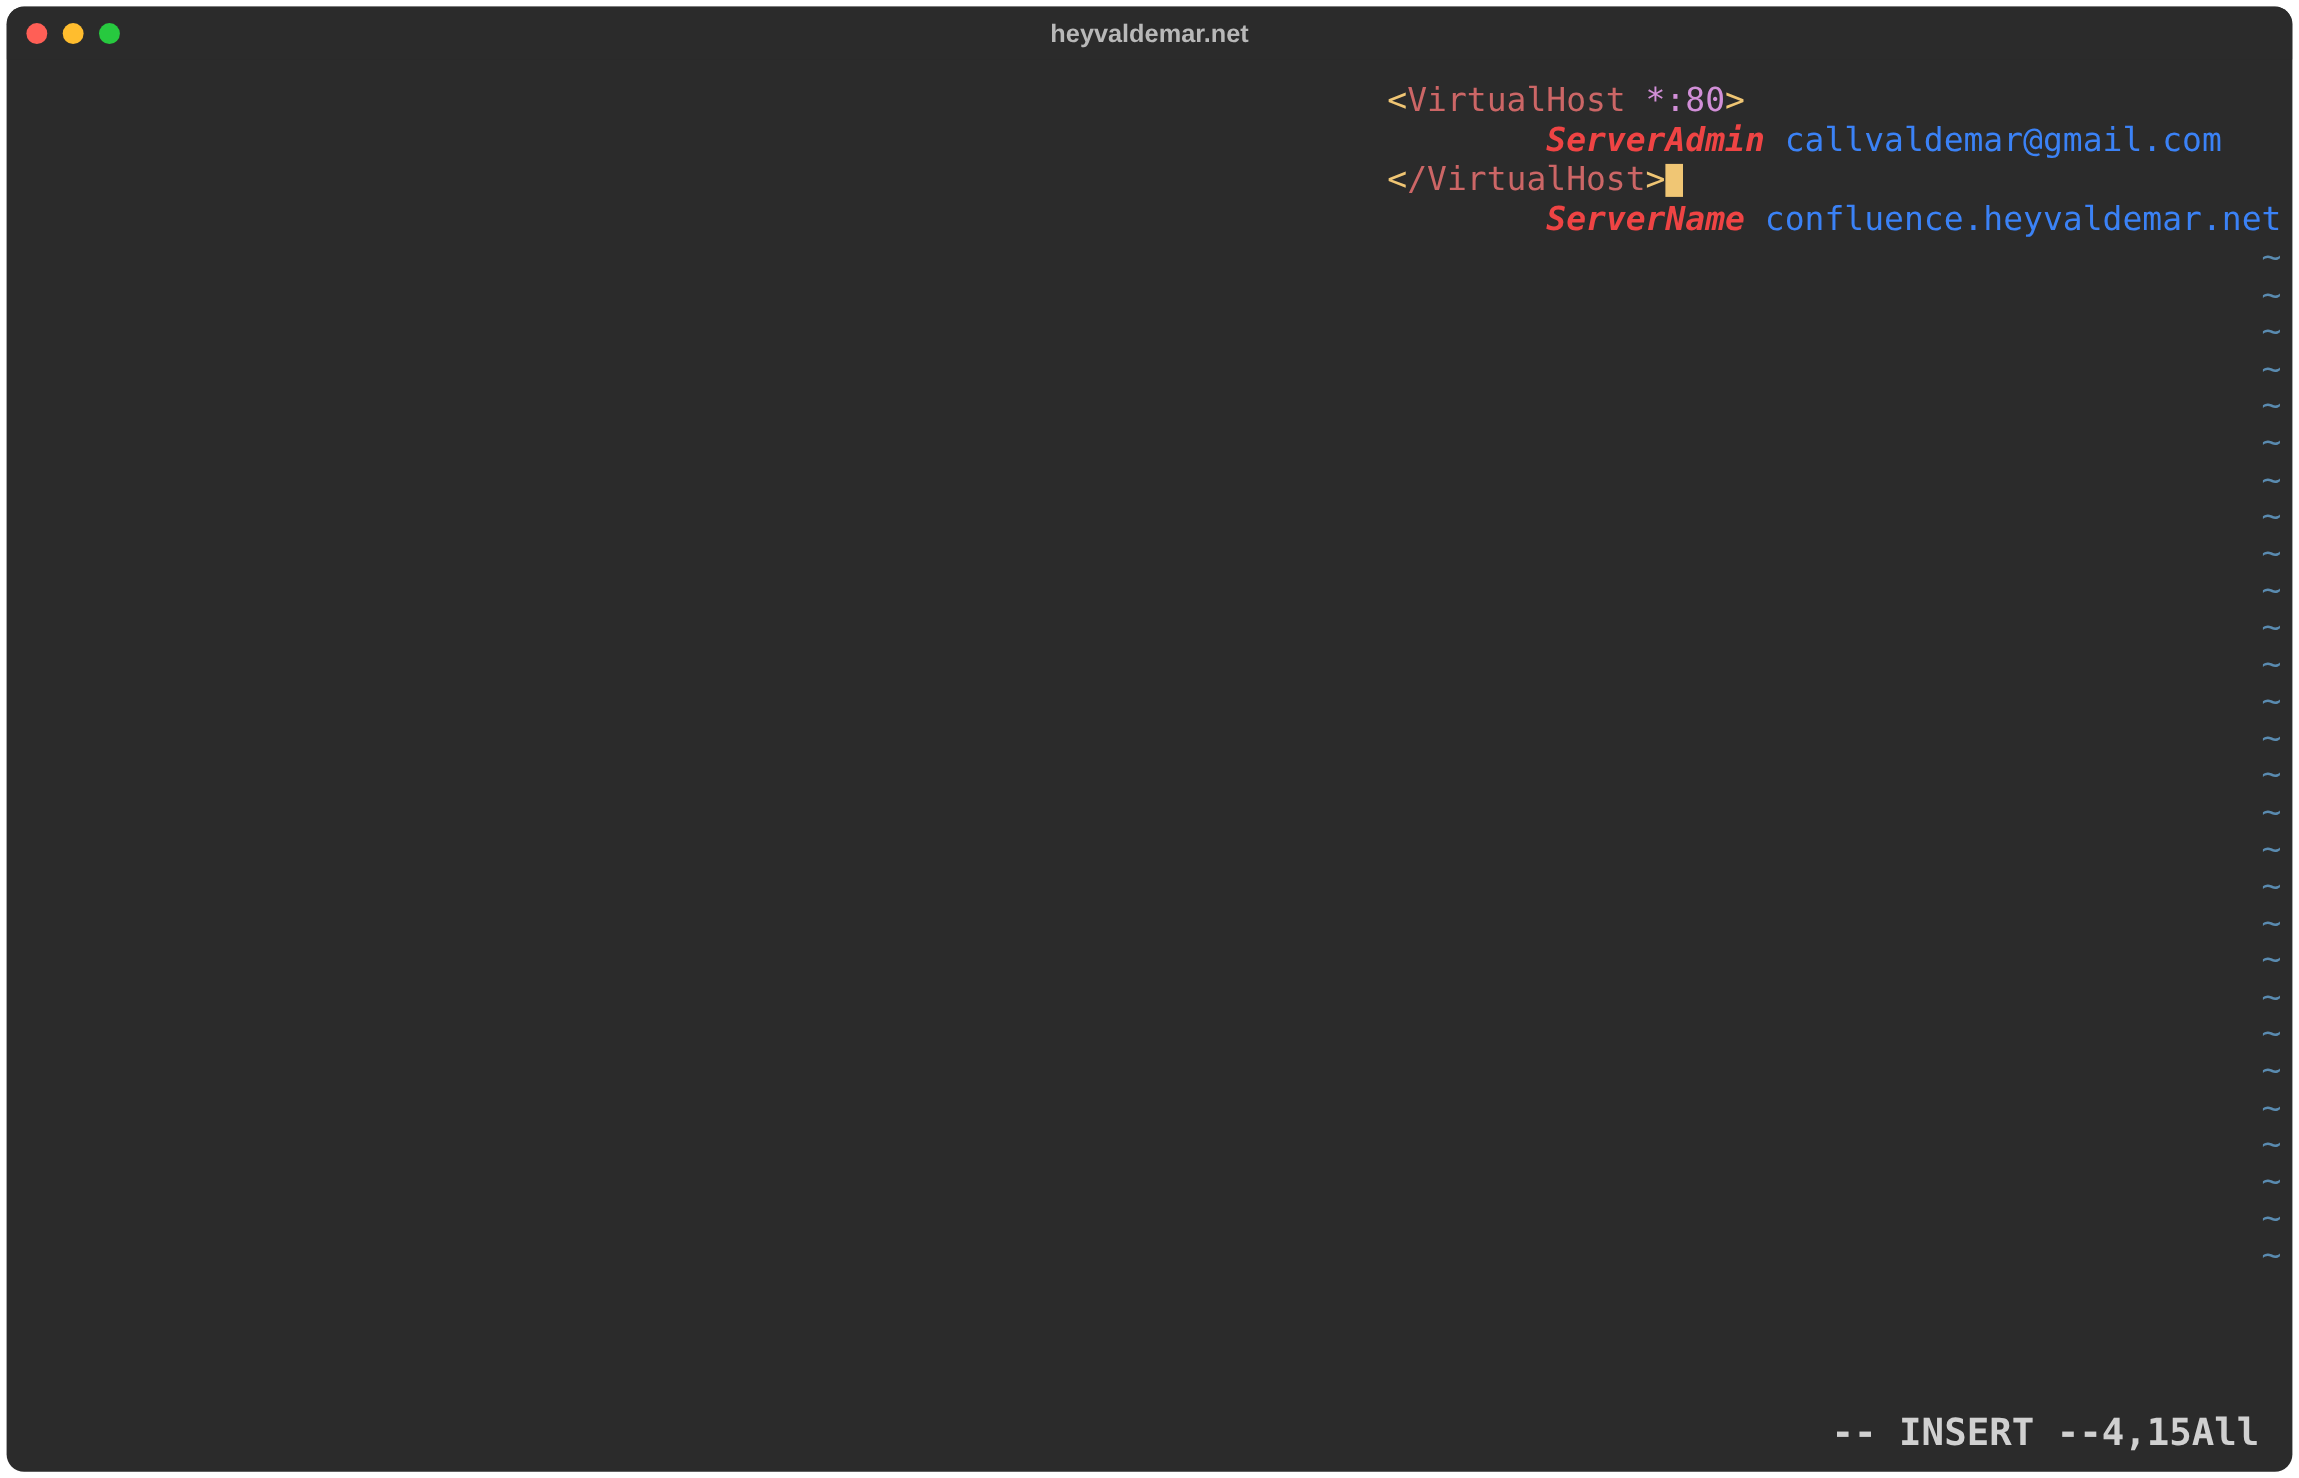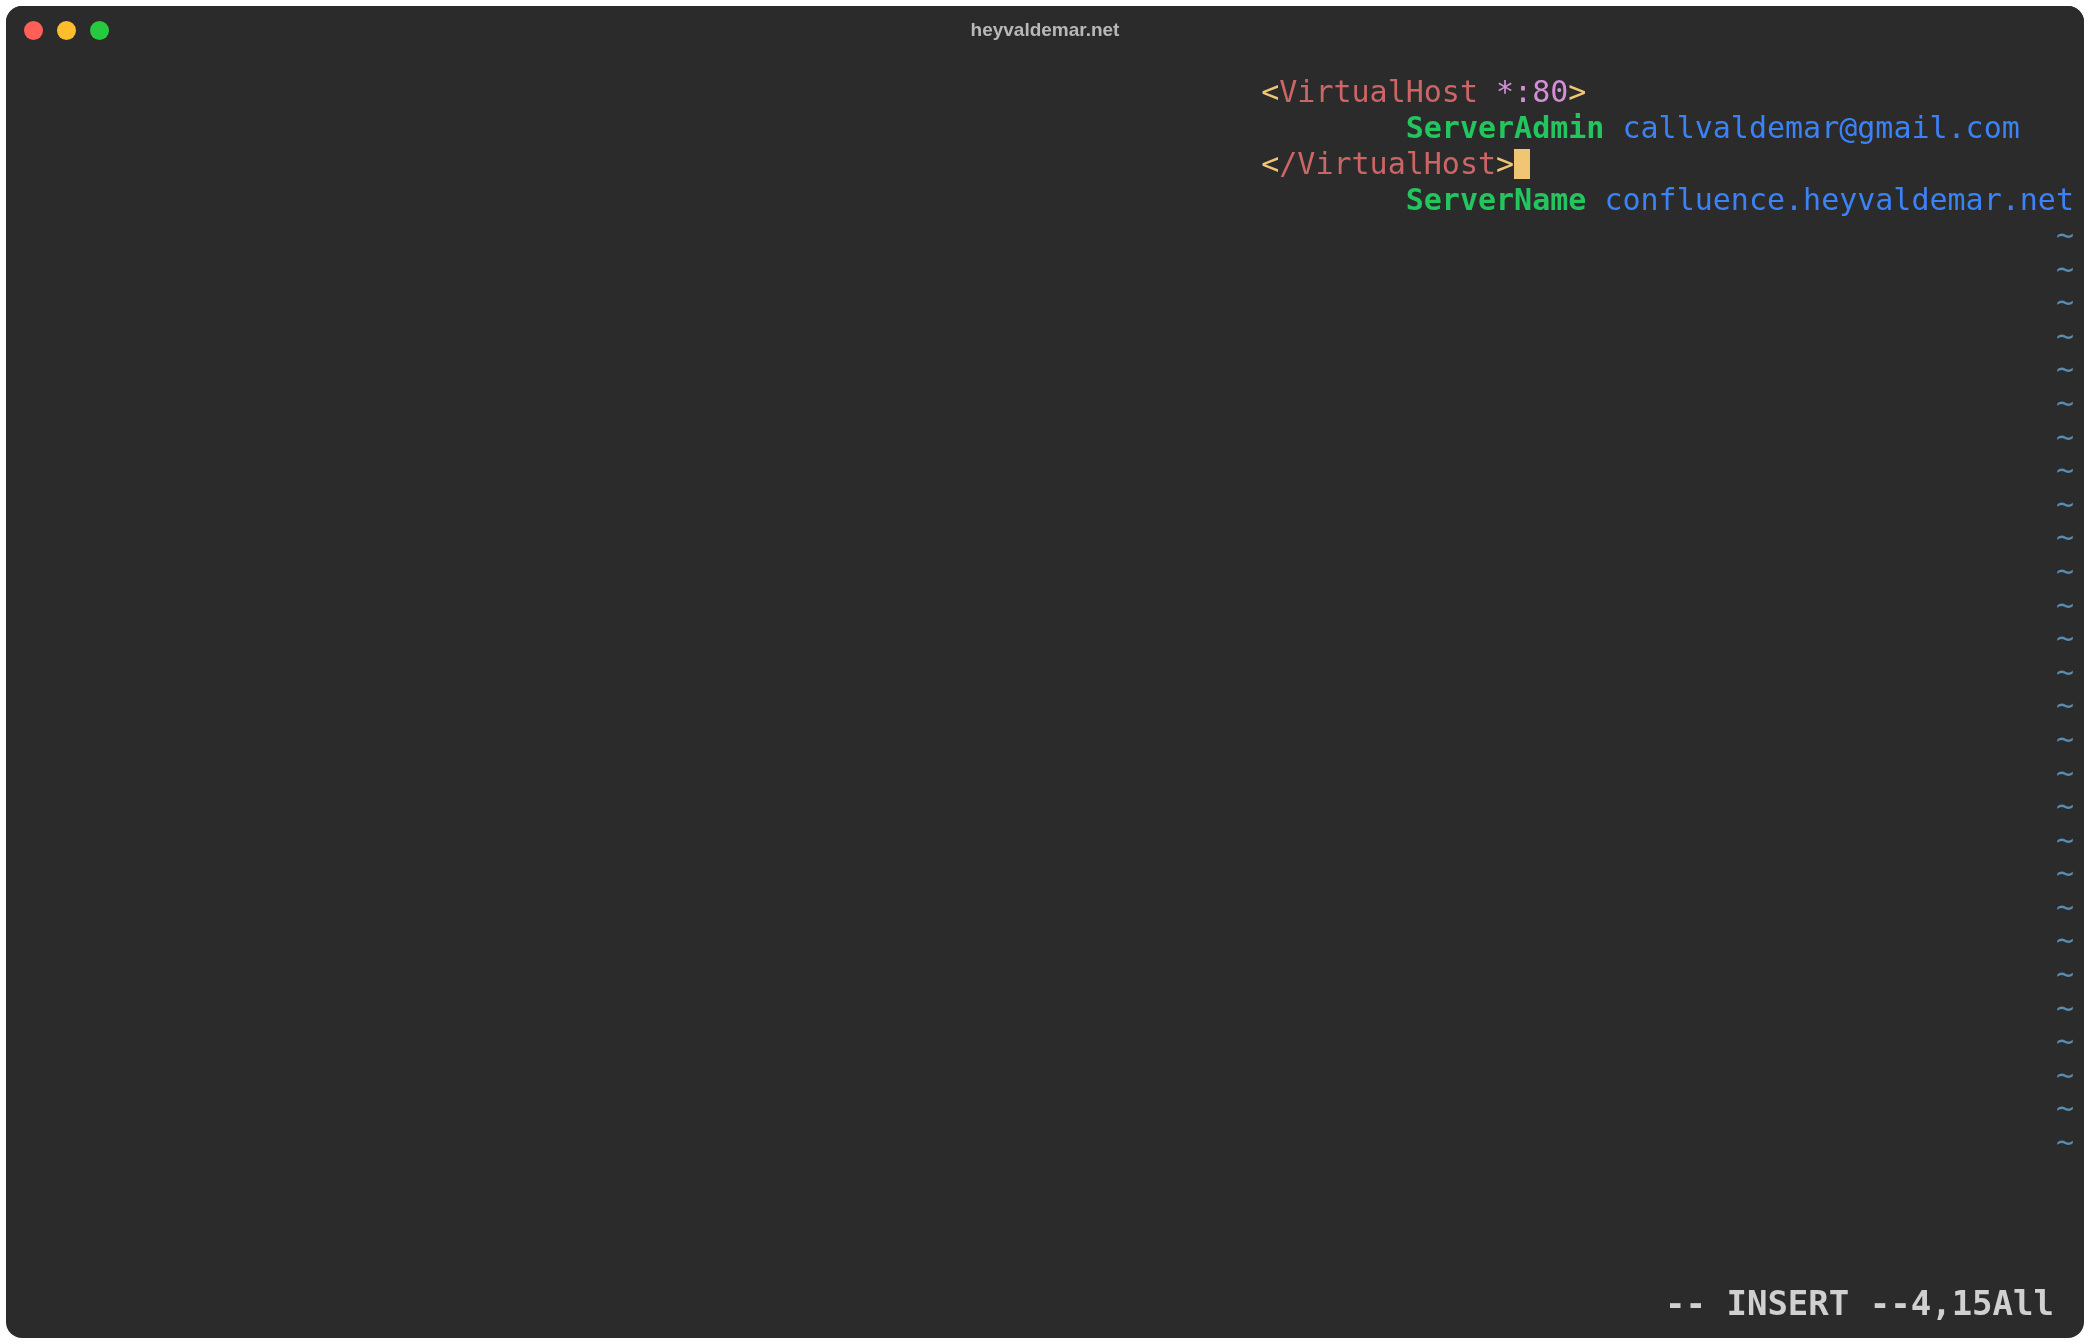--- a/index.html
+++ b/index.html
@@ -42,21 +42,21 @@
     border-radius: 50%;
   }
   .traffic-light.red { background: #ff5f56; }
   .traffic-light.yellow { background: #ffbd2e; }
   .traffic-light.green { background: #27c93f; }
   .window-title {
     position: absolute;
     left: 50%;
     transform: translateX(-50%);
     color: #b8b8b8;
-    font-size: 19px;
+    font-size: 23px;
     font-weight: 600;
     font-family: -apple-system, BlinkMacSystemFont, 'Segoe UI', sans-serif;
   }
   .terminal-content {
     flex: 1;
     padding: 20px 10px 0 10px;
     font-size: 30px;
     line-height: 1.2;
     color: #d0d0d0;
     display: flex;
@@ -67,21 +67,21 @@
   .code-area {
     flex: 0 0 auto;
   }
   .code-line {
     white-space: pre;
     font-family: 'SF Mono', 'Monaco', 'Menlo', 'Consolas', monospace;
   }
   .tag-bracket { color: #f0c674; }
   .tag-name { color: #cc6666; }
   .tag-attr { color: #d28fd8; }
-  .directive { color: #22c55e; font-weight: 600; }
+  .directive { color: #ef4444; font-weight: 600; font-style: italic; }
   .value { color: #3b82f6; }
   .cursor-block {
     display: inline-block;
     width: 16px;
     height: 30px;
     background: #f0c674;
     vertical-align: text-bottom;
     margin-bottom: 2px;
   }
   .tilde-area {

